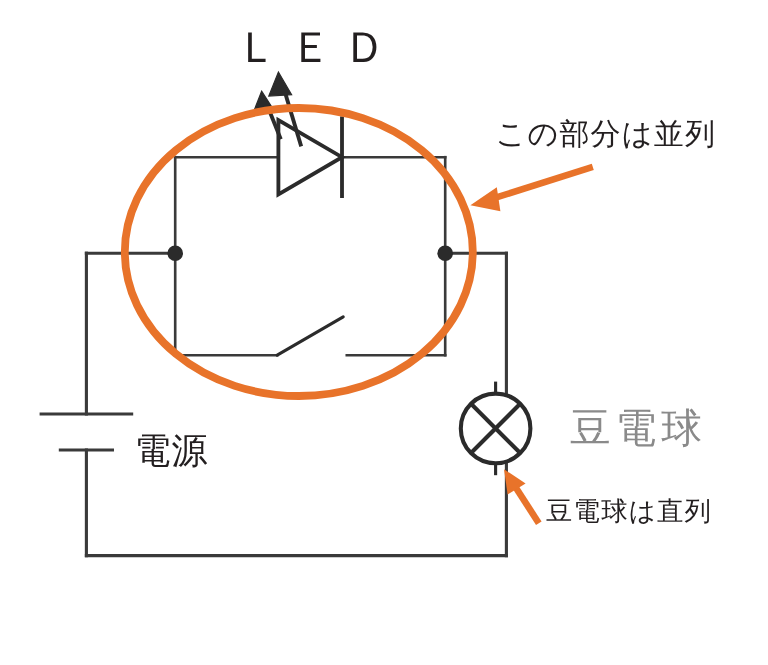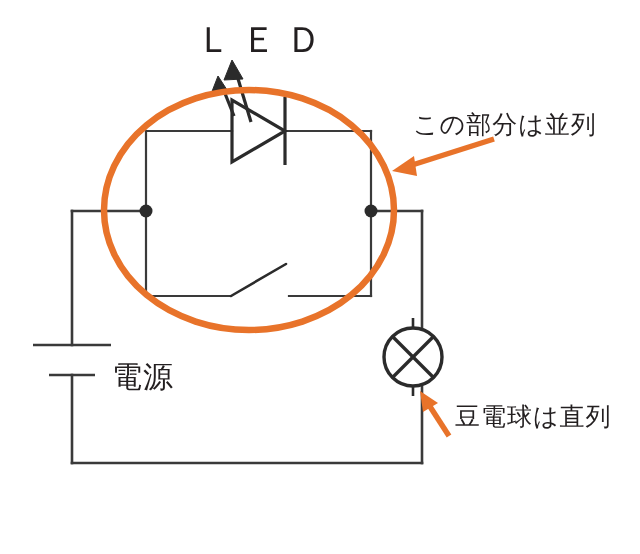--- a/index.html
+++ b/index.html
@@ -37,21 +37,21 @@
     left: 196px;
     top: 22px;
     font-family: "Liberation Serif", serif;
     font-size: 36px;
     letter-spacing: 9px;
     color: #231f20;
     text-align: center;
   }
   #label-parallel {
     left: 413px;
-    top: 112px;
+    top: 100px;
     font-family: "Liberation Serif", serif;
     font-size: 25px;
     letter-spacing: 1px;
     color: #231f20;
   }
   #label-power {
     left: 112px;
     top: 362px;
     font-family: "Liberation Serif", serif;
     font-size: 30px;
@@ -61,23 +61,23 @@
   #label-bulb {
     left: 475px;
     top: 341px;
     font-family: "Liberation Serif", serif;
     font-size: 34px;
     letter-spacing: 4px;
     color: #8a8a8a;
   }
   #label-series {
     left: 455px;
-    top: 404px;
+    top: 415px;
     font-family: "Liberation Serif", serif;
-    font-size: 25px;
+    font-size: 22px;
     letter-spacing: 1px;
     color: #231f20;
     text-align: right;
   }
 </style>
 </head>
 <body>
 
 <div id="diagram-root">
 
@@ -165,16 +165,17 @@
     </g>
 
   </svg>
 
   <div class="label" id="label-led">ＬＥＤ</div>
 
   <div class="label" id="label-parallel">この部分は並列</div>
 
   <div class="label" id="label-power">電源</div>
 
+  <div class="label" id="label-bulb">豆電球</div>
 
   <div class="label" id="label-series">豆電球は直列</div>
 
 </div>
 
 </body></html>

